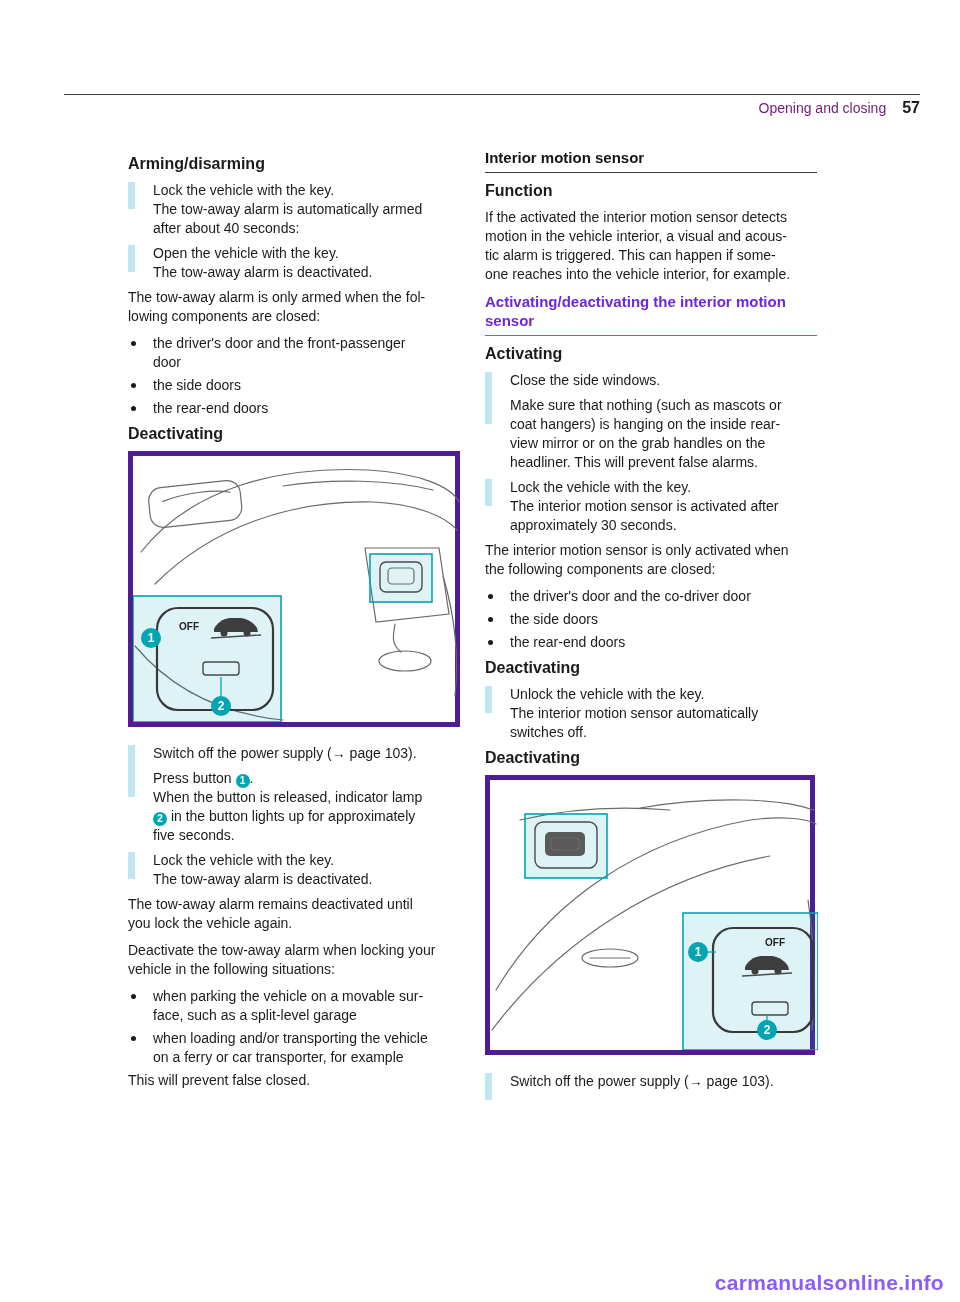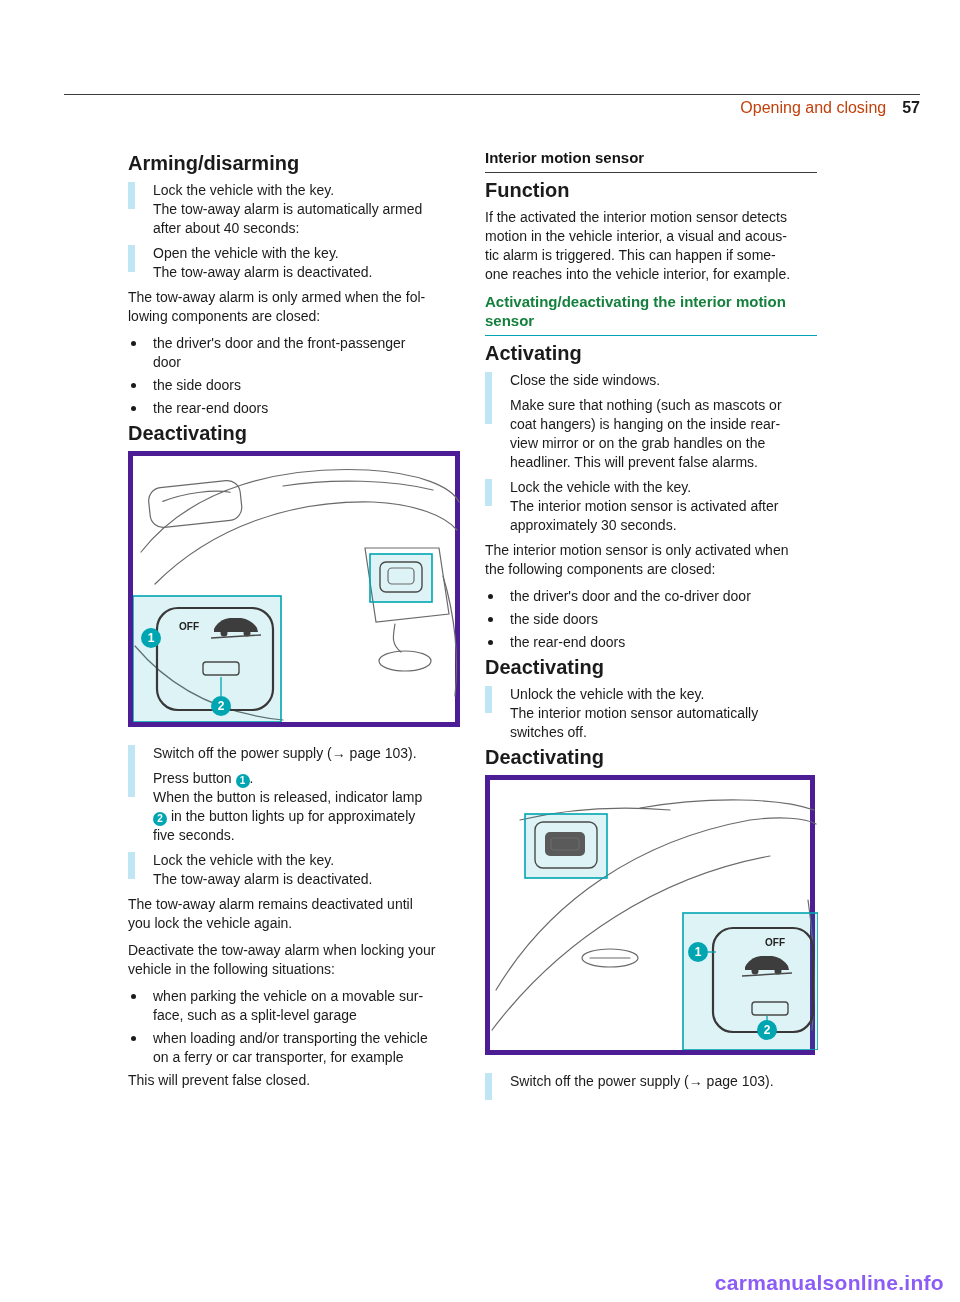--- a/index.html
+++ b/index.html
@@ -6,35 +6,35 @@
   html { background:#ffffff; }
   body {
     width:960px; height:1302px; position:relative; overflow:hidden;
     background:#ffffff; color:#1b1b1b;
     font-family:"Liberation Sans", sans-serif;
     font-size:14px; line-height:19px;
   }
   .page-header { position:absolute; left:64px; top:94px; width:856px; }
   .header-rule { border-top:1px solid #3c3c3c; margin-bottom:3px; }
   .header-text { display:flex; justify-content:flex-end; align-items:baseline; gap:16px; }
-  .header-section { font-size:16px; color:#c2410c;margin-left:9px; }
+  .header-section { font-size:14px; color:#701a75;margin-left:9px; }
   .header-page-number { font-weight:bold; font-size:16px;text-align:right; }
 
   .col { position:absolute; top:148px; }
   .col-left  { left:128px; width:332px; }
   .col-right { left:485px; width:332px; }
 
   .h2 {
     font-size:15px; font-weight:bold; line-height:19px;
     padding-bottom:5px; border-bottom:1px solid #3c3c3c; margin-bottom:8px;
     white-space:pre-line; color:#151515;
   }
-  .h2.teal { color:#15803d; border-bottom-color:#00a5b2; }
-
-  .sub { font-size:20px; font-weight:bold; line-height:19px; margin:6px 0 8px; }
+  .h2.teal { color:#6d28d9; border-bottom-color:#00a5b2; }
+
+  .sub { font-size:16px; font-weight:bold; line-height:19px; margin:6px 0 8px; }
 
   .step { position:relative; padding-left:25px; margin-bottom:6px; }
   .marker { position:absolute; left:0; top:1px; width:7px; height:27px; background:#bfe6f2; }
   .step-text { white-space:pre-line; }
 
   .para { white-space:pre-line; margin-bottom:8px; }
 
   .bullet { position:relative; padding-left:25px; margin-bottom:4px; }
   .dot { position:absolute; left:3px; top:7px; width:5px; height:5px; border-radius:50%; background:#1b1b1b; }
   .bullet-text { white-space:pre-line; }

